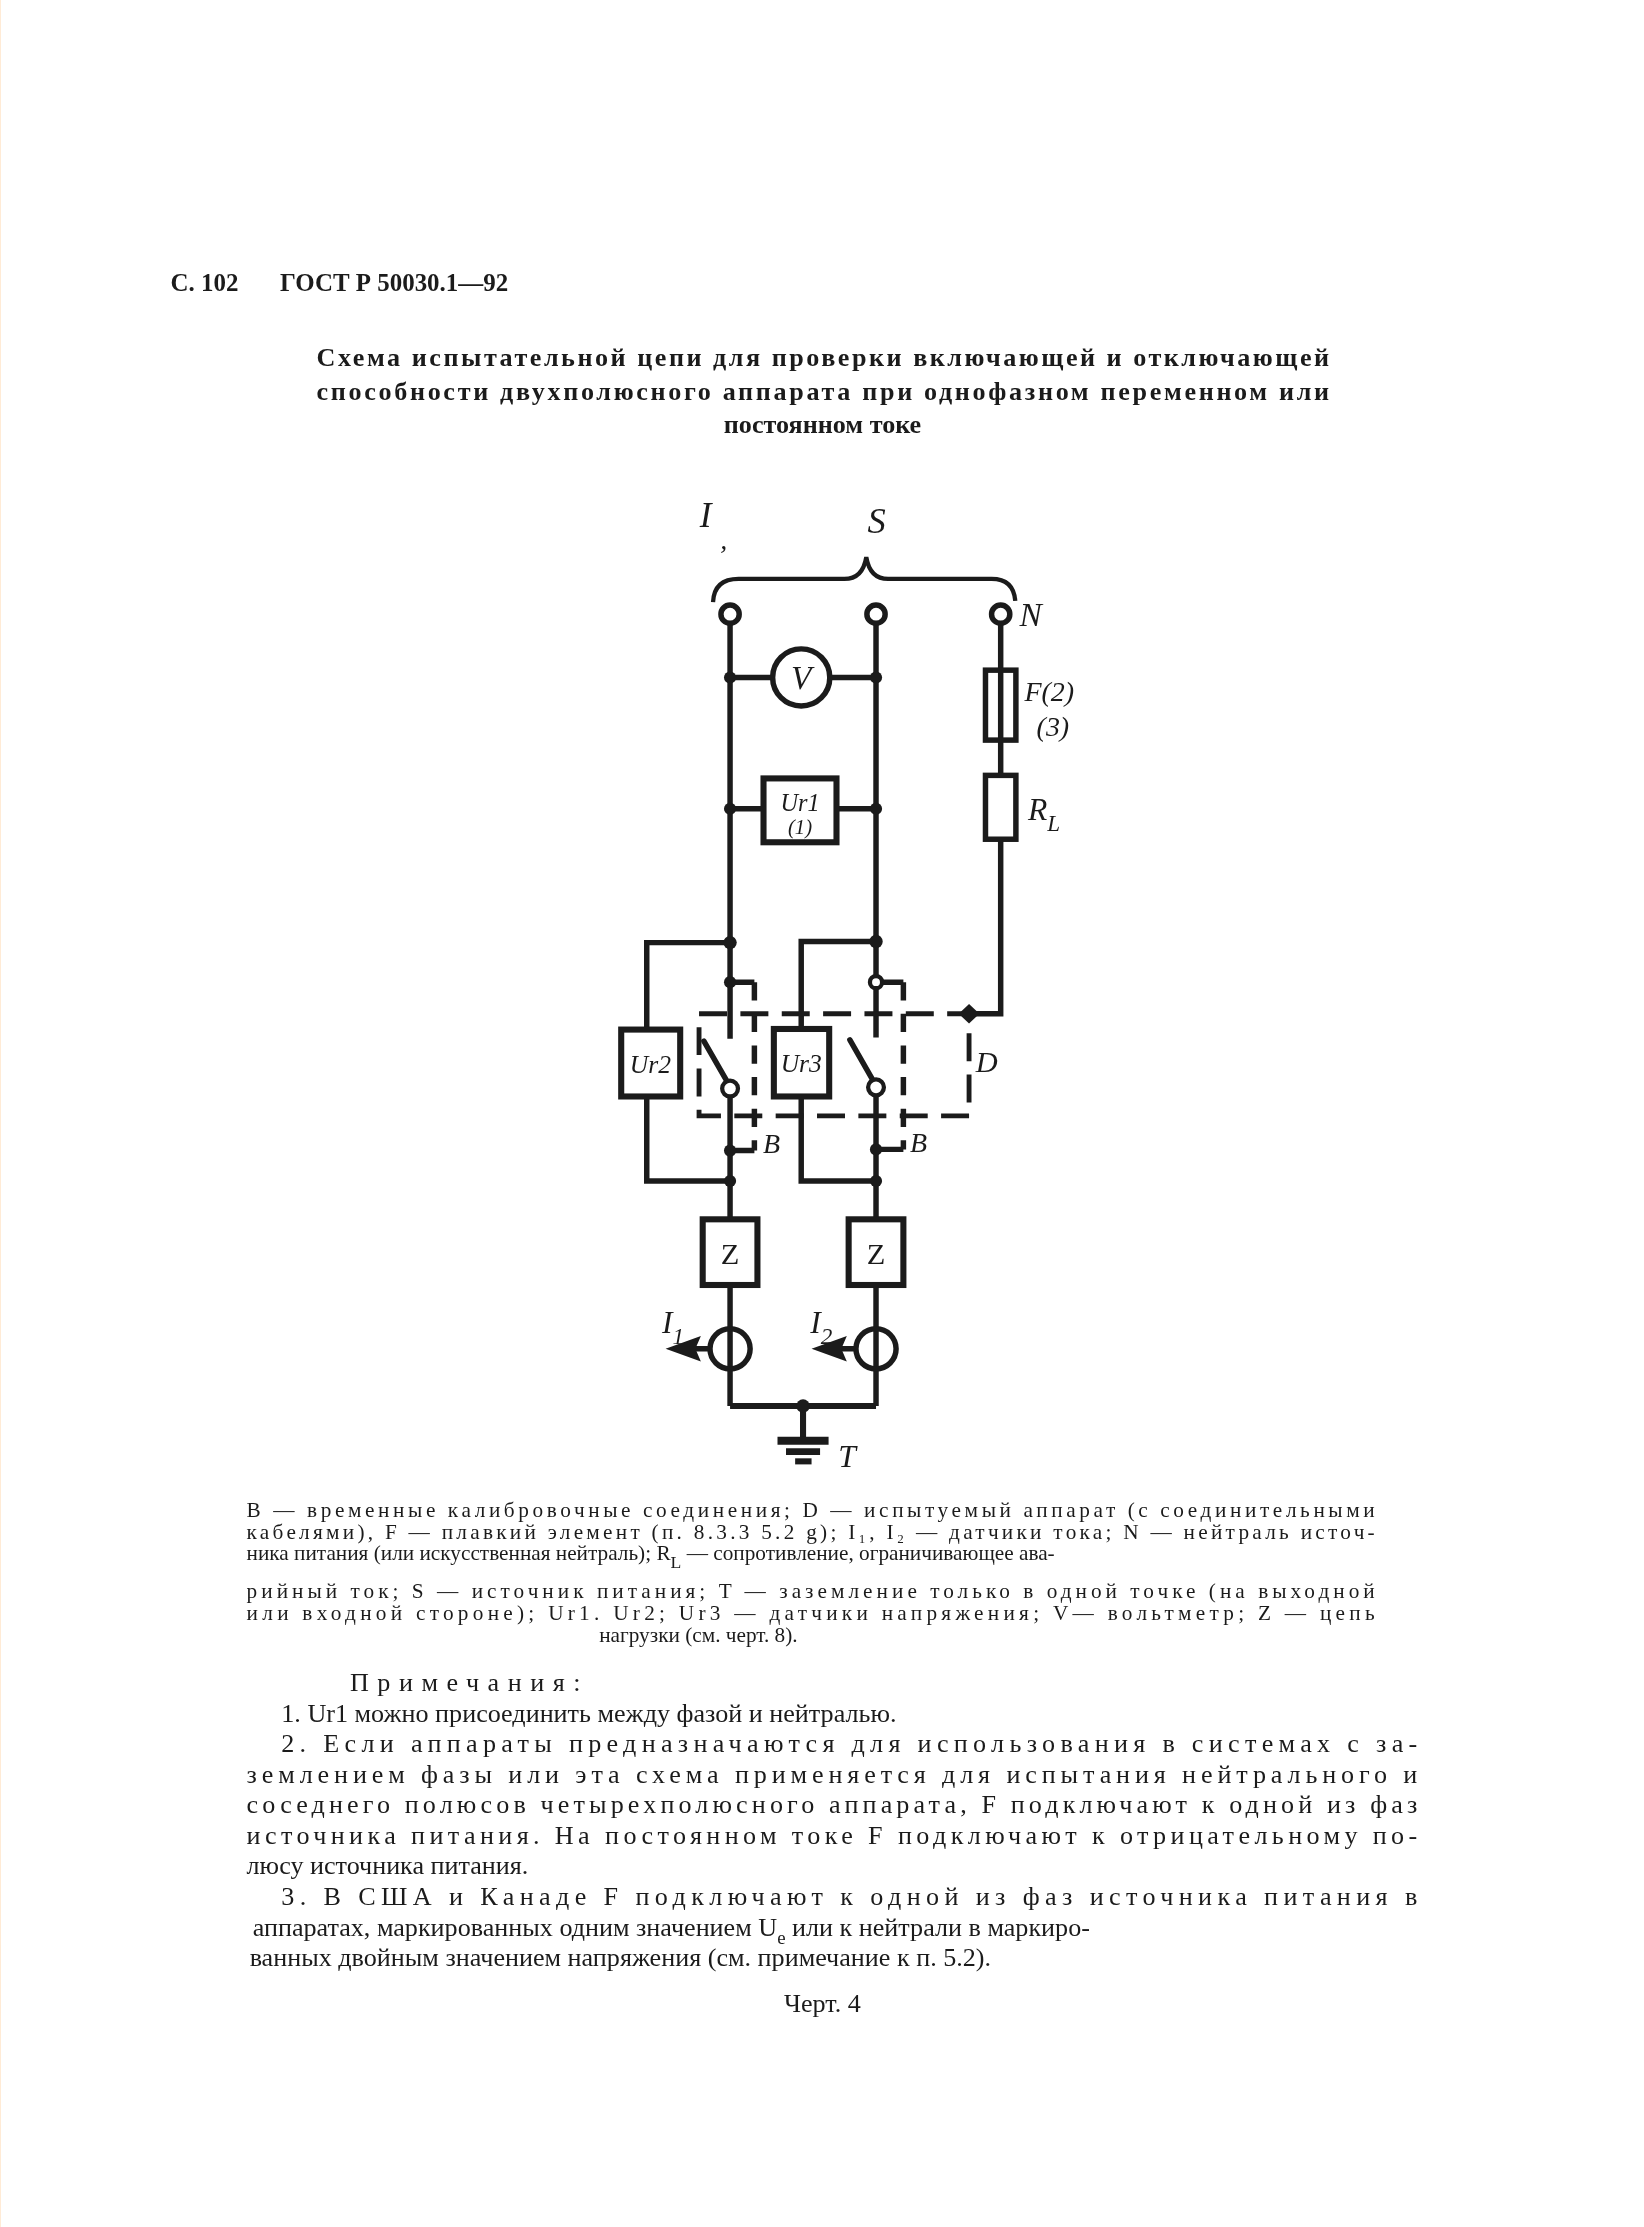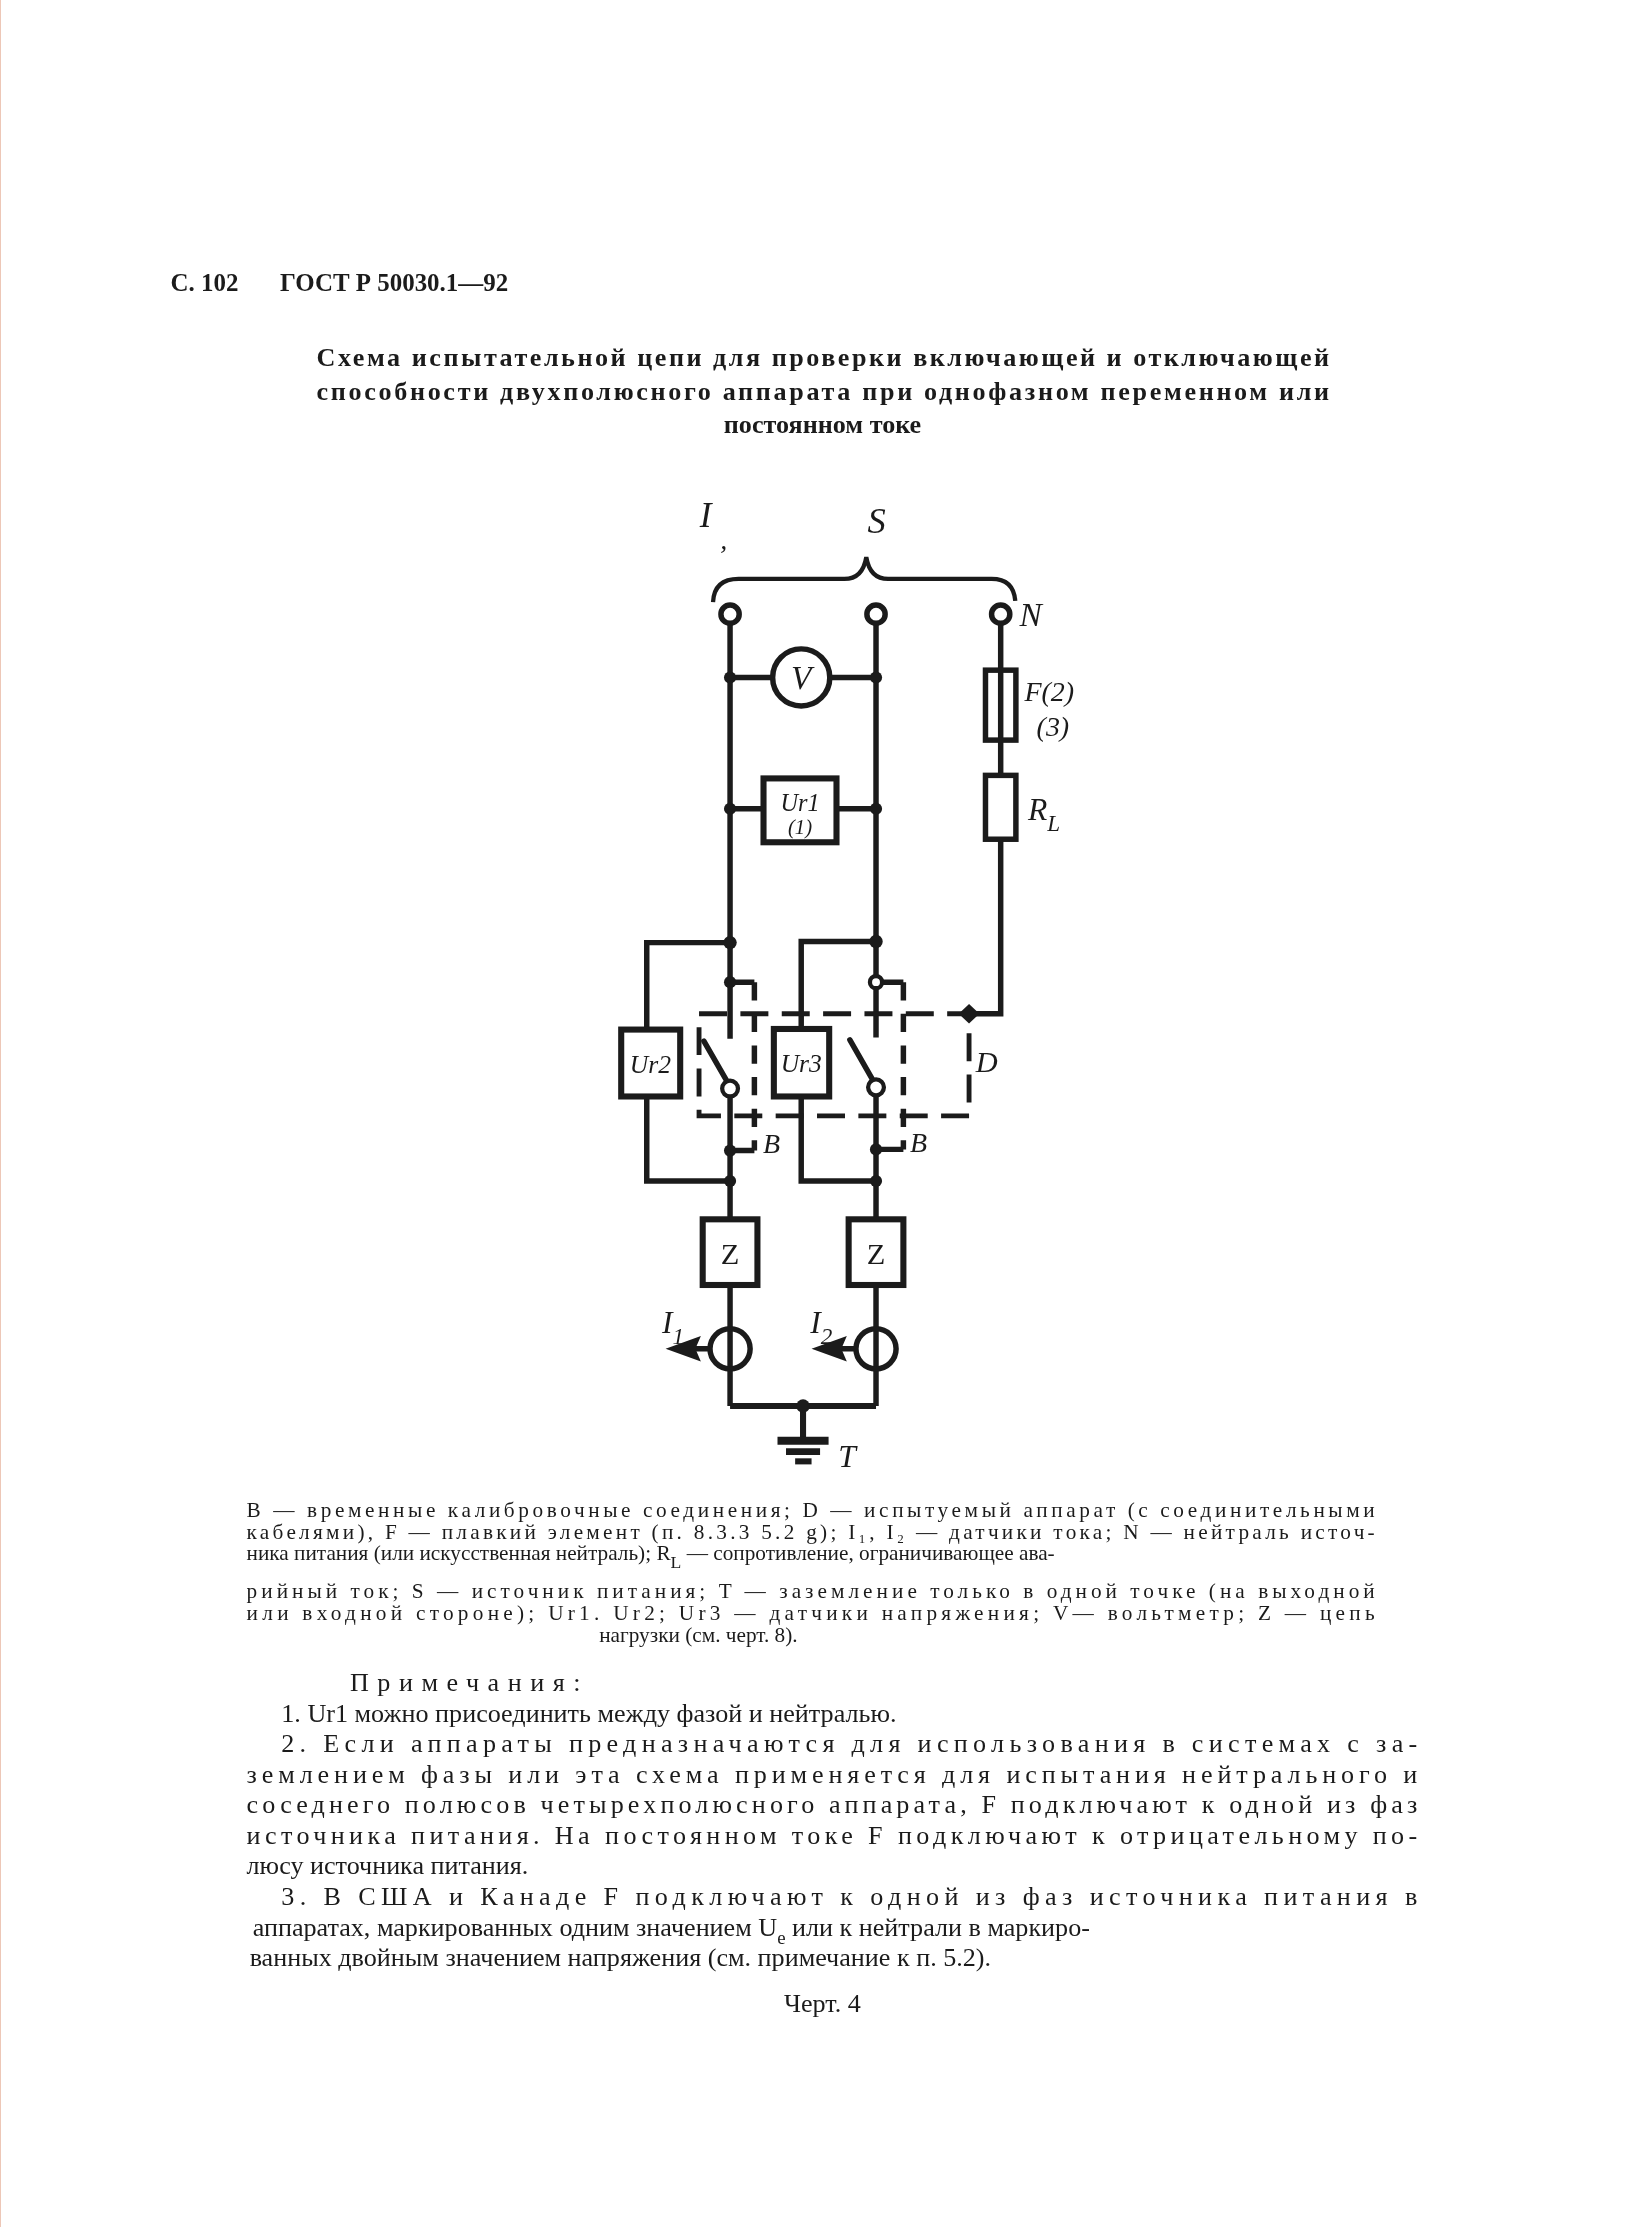--- a/index.html
+++ b/index.html
@@ -1,16 +1,16 @@
 <!DOCTYPE html>
 <html style="font-size:9.7px"><head>
 <meta charset="utf-8">
 <style>
   html,body{margin:0;padding:0;background:#9a9a9a;}
-  .page{width:1645px;height:2227px;background:#c2410c;position:relative;margin:0 auto;
+  .page{width:1645px;height:2227px;background:#fdba74;position:relative;margin:0 auto;
         font-family:"Liberation Serif", serif;}
   svg{display:block;}
   text{fill:#1b1b1b;font-family:"Liberation Serif","DejaVu Serif",serif;}
   .bold{font-weight:bold;}
   .fig{font-style:italic;}
   .leg{font-size:35px;}
   .note{font-size:43px;}
   .sub{font-size:29px;}
 </style>
 </head>

